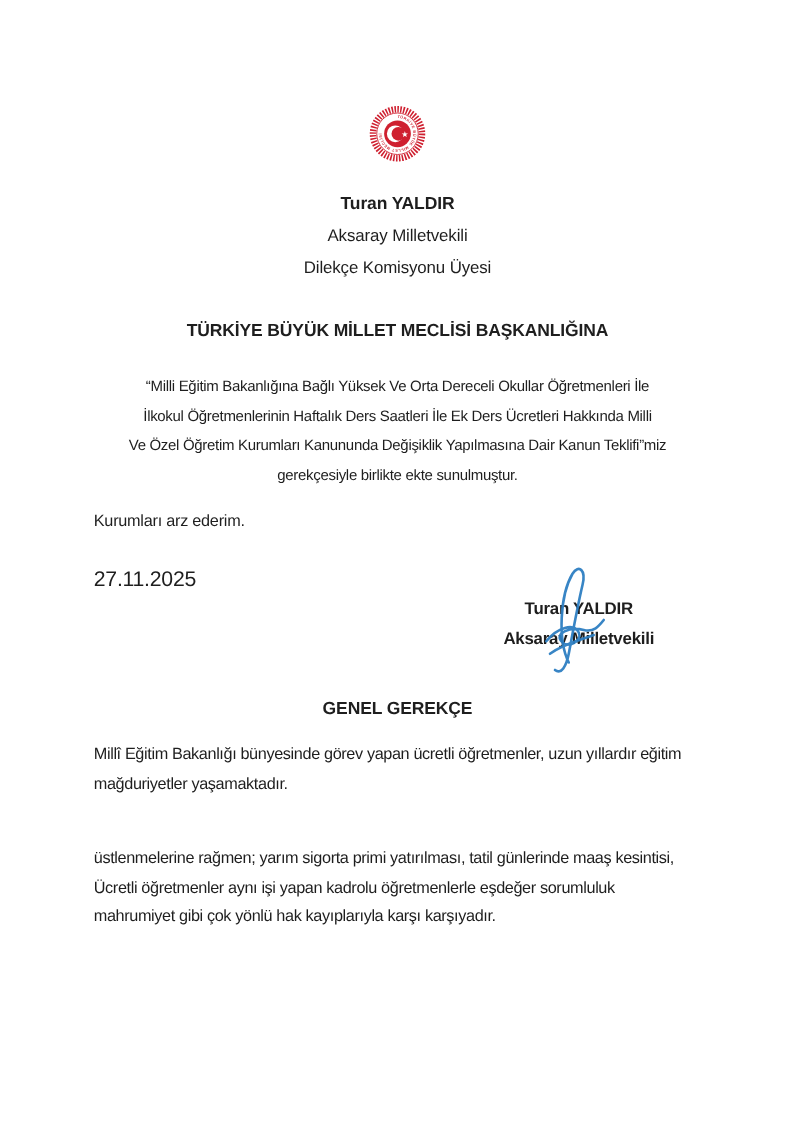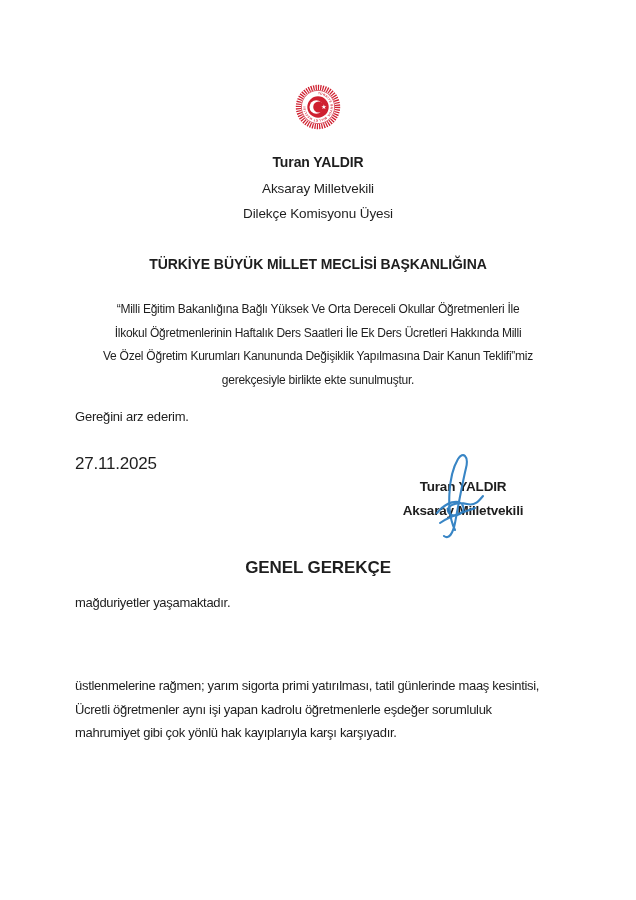--- a/index.html
+++ b/index.html
@@ -93,21 +93,21 @@
     pointer-events: none;
   }
 
   
   .gerekce-heading {
     left: 0;
     right: 0;
     top: 558px;
     text-align: center;
     font-weight: bold;
-    font-size: 17px;
+    font-size: 14px;
     letter-spacing: -0.1px;
   }
   .para {
     left: 75px;
     width: 510px;
     font-size: 13px;
     line-height: 23.5px;
     letter-spacing: -0.3px;
   }
   .para-1 { top: 591px; }
@@ -151,39 +151,40 @@
 
   <div class="abs doc-heading">TÜRKİYE BÜYÜK MİLLET MECLİSİ BAŞKANLIĞINA</div>
 
   <div class="abs petition">
       <div class="tl">“Milli Eğitim Bakanlığına Bağlı Yüksek Ve Orta Dereceli Okullar Öğretmenleri İle</div>
       <div class="tl">İlkokul Öğretmenlerinin Haftalık Ders Saatleri İle Ek Ders Ücretleri Hakkında Milli</div>
       <div class="tl">Ve Özel Öğretim Kurumları Kanununda Değişiklik Yapılmasına Dair Kanun Teklifi”miz</div>
       <div class="tl">gerekçesiyle birlikte ekte sunulmuştur.</div>
     </div>
 
-  <div class="abs request-line">Gereğini arz ederim.</div>
+  <div class="abs request-line">Kurumları arz ederim.</div>
   <div class="abs date-line">27.11.2025</div>
 
   <div class="abs sig-block">
     <div>Turan YALDIR</div>
     <div>Aksaray Milletvekili</div>
   </div>
   <div class="abs sig-ink">
     <svg width="72" height="92" viewBox="0 0 72 92" xmlns="http://www.w3.org/2000/svg">
       <g fill="none" stroke="#2e7fc2" stroke-width="2.1" stroke-linecap="round" opacity="0.95">
         <path d="M 26,80 C 17,62 19,26 29,9 C 34,1 40,6 37,18 C 33,35 29,57 26,73 C 24,83 20,90 15,86"></path>
         <path d="M 8,63 C 17,52 30,48 34,56 C 37,63 25,69 20,63 C 15,57 26,51 38,54 C 46,56 50,51 54,46"></path>
         <path d="M 11,73 C 22,65 36,62 46,58"></path>
       </g>
     </svg>
   </div>
 
   <div class="abs gerekce-heading">GENEL GEREKÇE</div>
   <div class="abs para para-1">
+      <div class="tl">Millî Eğitim Bakanlığı bünyesinde görev yapan ücretli öğretmenler, uzun yıllardır eğitim</div>
       <div class="tl">mağduriyetler yaşamaktadır.</div>
     </div>
   <div class="abs para para-2">
       <div class="tl">üstlenmelerine rağmen; yarım sigorta primi yatırılması, tatil günlerinde maaş kesintisi,</div>
       <div class="tl">Ücretli öğretmenler aynı işi yapan kadrolu öğretmenlerle eşdeğer sorumluluk</div>
       <div class="tl">mahrumiyet gibi çok yönlü hak kayıplarıyla karşı karşıyadır.</div>
     </div>
 
 </div>
 

